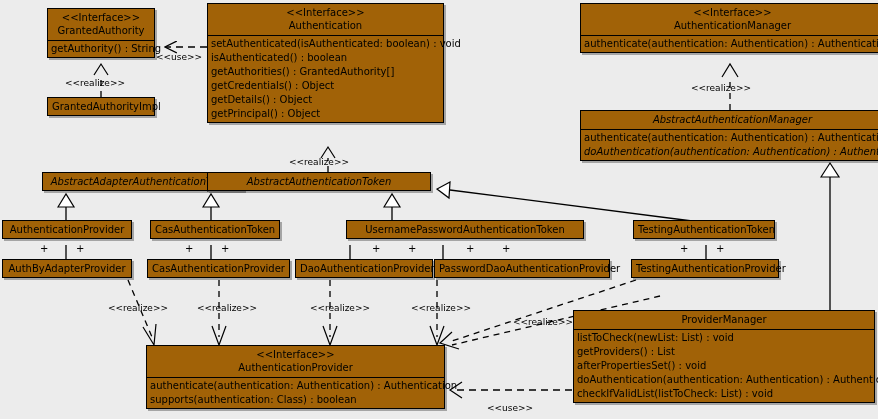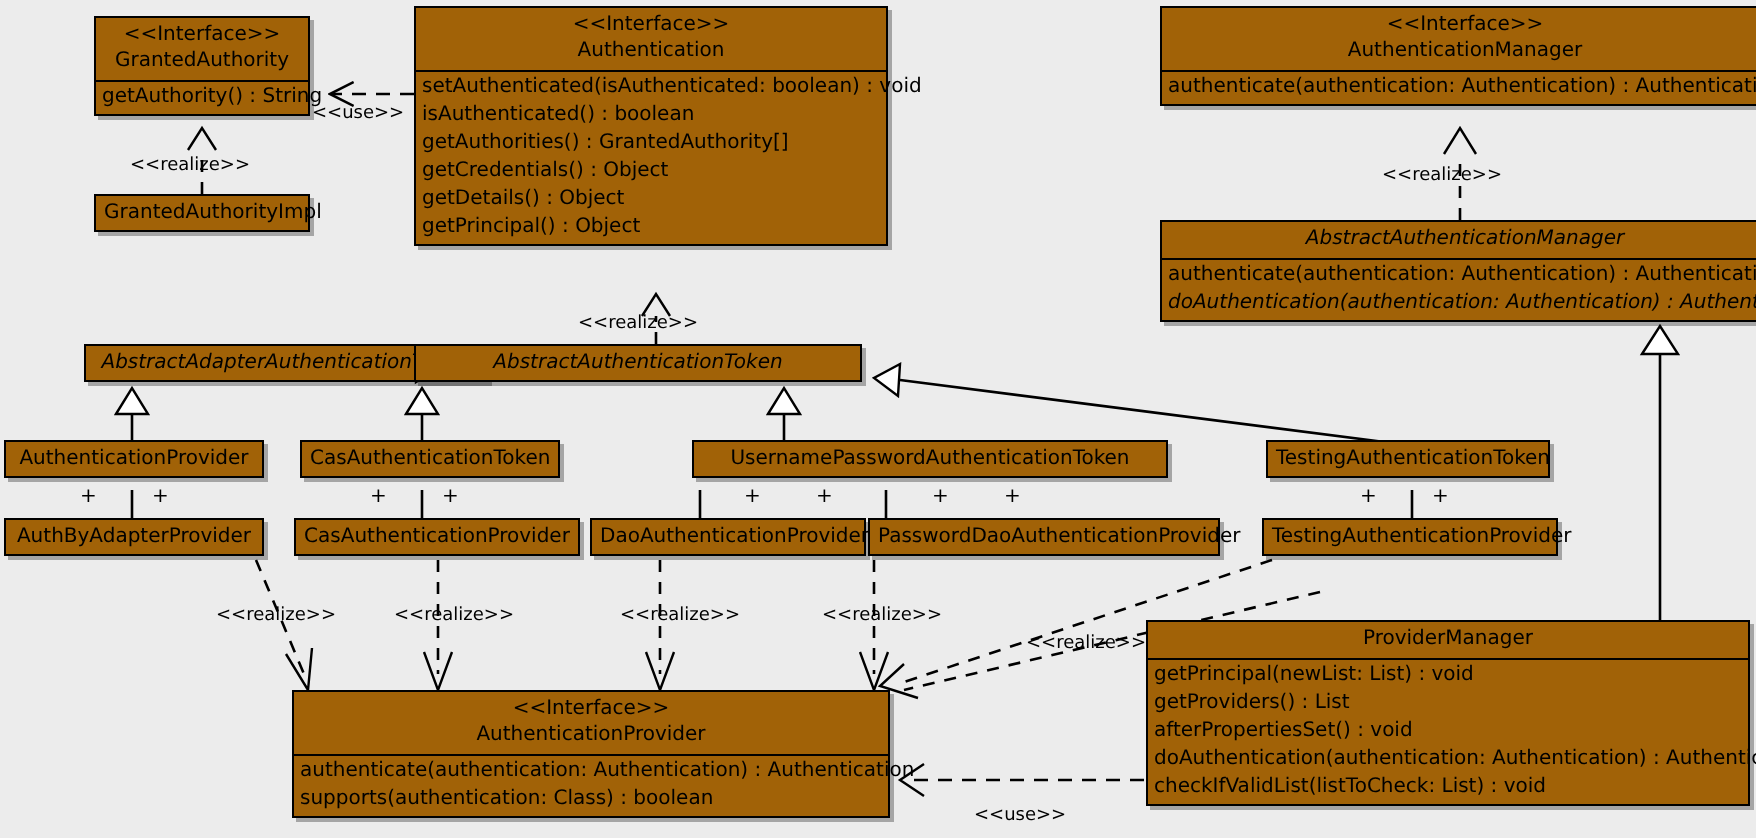--- a/index.html
+++ b/index.html
@@ -240,21 +240,21 @@
       <div class="op">authenticate(authentication: Authentication) : Authentication</div>
       <div class="op">supports(authentication: Class) : boolean</div>
     </div>
   </div>
 
   <div class="uml" style="left:573px;top:310px;width:302px;">
     <div class="hdr">
       <span class="nm">ProviderManager</span>
     </div>
     <div class="ops sep">
-      <div class="op">getPrincipal(newList: List) : void</div>
+      <div class="op">listToCheck(newList: List) : void</div>
       <div class="op">getProviders() : List</div>
       <div class="op">afterPropertiesSet() : void</div>
       <div class="op">doAuthentication(authentication: Authentication) : Authentication</div>
       <div class="op">checkIfValidList(listToCheck: List) : void</div>
     </div>
   </div>
 
   <div class="lbl" style="left:156px;top:52px;">&lt;&lt;use&gt;&gt;</div>
 
   <div class="lbl" style="left:65px;top:78px;">&lt;&lt;realize&gt;&gt;</div>

